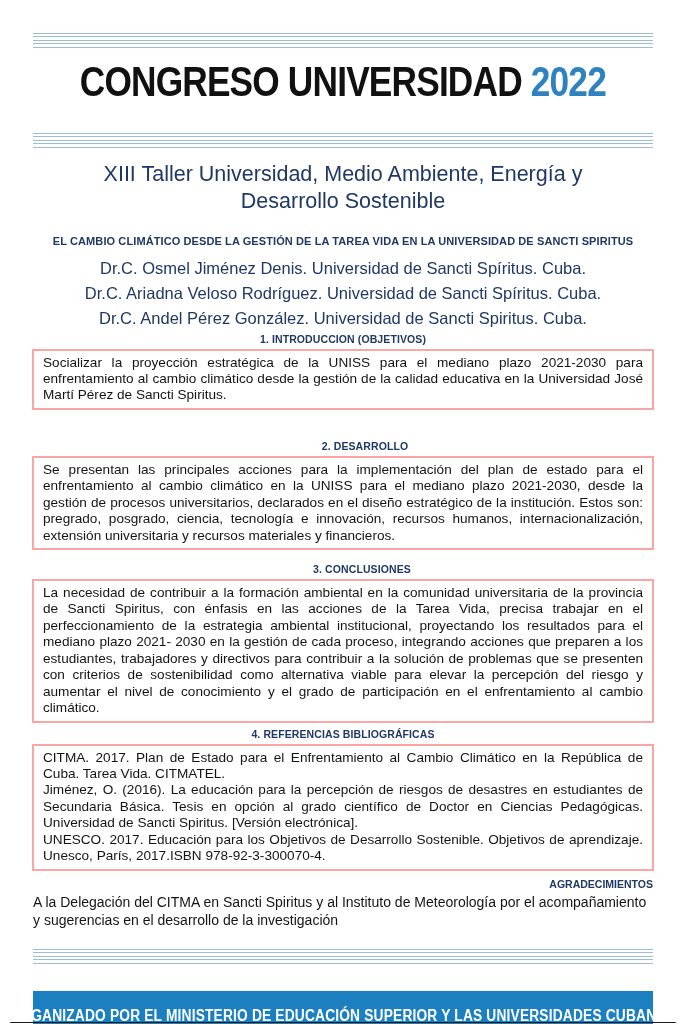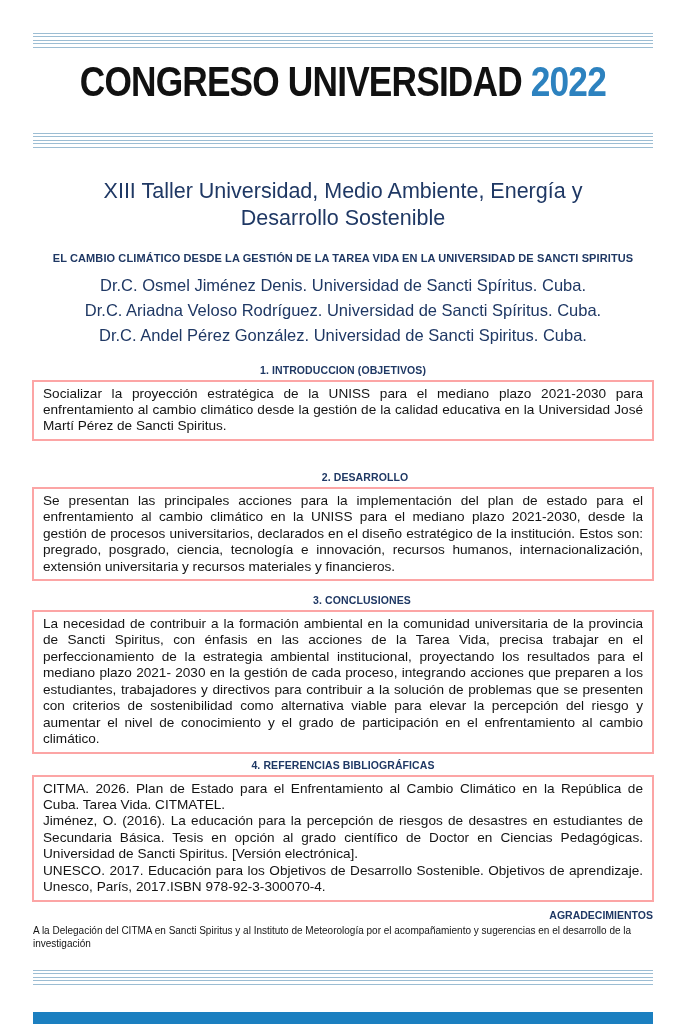--- a/index.html
+++ b/index.html
@@ -24,52 +24,52 @@
 
   .congress-title{
     margin-top:11px;text-align:center;white-space:nowrap;
     font-weight:700;font-size:43px;line-height:1.05;color:#111111;
     letter-spacing:-1px;
   }
   .congress-title .squeeze{display:inline-block;transform:scaleX(0.82);transform-origin:center;}
   .year{color:#2d82bf;}
 
   .subtitle{
-    margin:30px auto 0;width:560px;text-align:center;
+    margin:13px auto 0;width:560px;text-align:center;
     color:#1f3864;font-size:21.5px;line-height:1.24;font-weight:400;
   }
   .theme{
     margin-top:21px;text-align:center;color:#1f3864;
     font-size:11px;font-weight:700;letter-spacing:0.1px;
   }
   .authors{
     margin-top:9px;text-align:center;color:#1f3864;
     font-size:16.5px;line-height:1.5;font-weight:400;
   }
   .sec-head{
-    margin-top:16px;text-align:center;color:#1f3864;
+    margin-top:2px;text-align:center;color:#1f3864;
     font-size:10.5px;font-weight:700;letter-spacing:0.1px;
   }
   .sec-head.gap-lg{margin-top:30px;margin-left:44px;}
   .sec-head.gap-md{margin-top:13px;margin-left:38px;}
   .sec-head.gap-sm{margin-top:5px;}
 
   .box{
     margin:4px auto 0;width:600px;border:2px solid #fca5a5;
     padding:4px 9px;background:#ffffff;
     font-size:13.6px;line-height:1.21;text-align:justify;color:#141414;
   }
   .box p{margin:0;}
 
   .ack-head{
     width:620px;margin:7px auto 0;text-align:right;
     color:#1f3864;font-size:10.5px;font-weight:700;
   }
   .ack-text{
-    width:620px;margin:3px auto 0;font-size:10px;line-height:1.3;color:#141414;
+    width:620px;margin:3px auto 0;font-size:14px;line-height:1.3;color:#141414;
     text-align:left;
   }
 
   .org-bar{
     width:620px;height:51px;margin:27px auto 0;background:#1b7fc0;
     display:flex;align-items:center;justify-content:center;text-decoration:underline;
   }
   .org-bar .label{
     color:#ffffff;font-weight:700;font-size:16px;white-space:nowrap;
     display:inline-block;transform:scaleX(0.86);transform-origin:center;
@@ -112,21 +112,21 @@
     <p>Se presentan las principales acciones para la implementación del plan de estado para el enfrentamiento al cambio climático en la UNISS para el mediano plazo 2021-2030, desde la gestión de procesos universitarios, declarados en el diseño estratégico de la institución. Estos son: pregrado, posgrado, ciencia, tecnología e innovación, recursos humanos, internacionalización, extensión universitaria y recursos materiales y financieros.</p>
   </div>
 
   <div class="sec-head gap-md">3. CONCLUSIONES</div>
   <div class="box">
     <p>La necesidad de contribuir a la formación ambiental en la comunidad universitaria de la provincia de Sancti Spiritus, con énfasis en las acciones de la Tarea Vida, precisa trabajar en el perfeccionamiento de la estrategia ambiental institucional, proyectando los resultados para el mediano plazo 2021- 2030 en la gestión de cada proceso, integrando acciones que preparen a los estudiantes, trabajadores y directivos para contribuir a la solución de problemas que se presenten con criterios de sostenibilidad como alternativa viable para elevar la percepción del riesgo y aumentar el nivel de conocimiento y el grado de participación en el enfrentamiento al cambio climático.</p>
   </div>
 
   <div class="sec-head gap-sm">4. REFERENCIAS BIBLIOGRÁFICAS</div>
   <div class="box">
-    <p>CITMA. 2026. Plan de Estado para el Enfrentamiento al Cambio Climático en la República de Cuba. Tarea Vida. CITMATEL.</p>
+    <p>CITMA. 2017. Plan de Estado para el Enfrentamiento al Cambio Climático en la República de Cuba. Tarea Vida. CITMATEL.</p>
     <p>Jiménez, O. (2016). La educación para la percepción de riesgos de desastres en estudiantes de Secundaria Básica. Tesis en opción al grado científico de Doctor en Ciencias Pedagógicas. Universidad de Sancti Spiritus. [Versión electrónica].</p>
     <p>UNESCO. 2017. Educación para los Objetivos de Desarrollo Sostenible. Objetivos de aprendizaje. Unesco, París, 2017.ISBN 978-92-3-300070-4.</p>
   </div>
 
   <div class="ack-head">AGRADECIMIENTOS</div>
   <div class="ack-text">A la Delegación del CITMA en Sancti Spiritus y al Instituto de Meteorología  por el acompañamiento y sugerencias en el desarrollo de la investigación</div>
 
   <div class="staff staff-bottom"></div>
 
   <div class="org-bar" style="background: rgb(27, 127, 192);">

